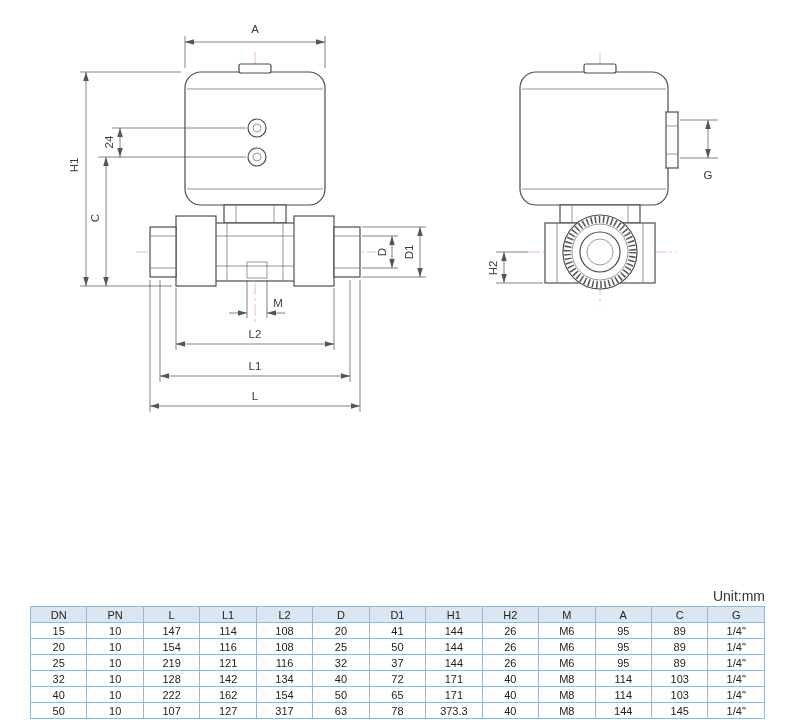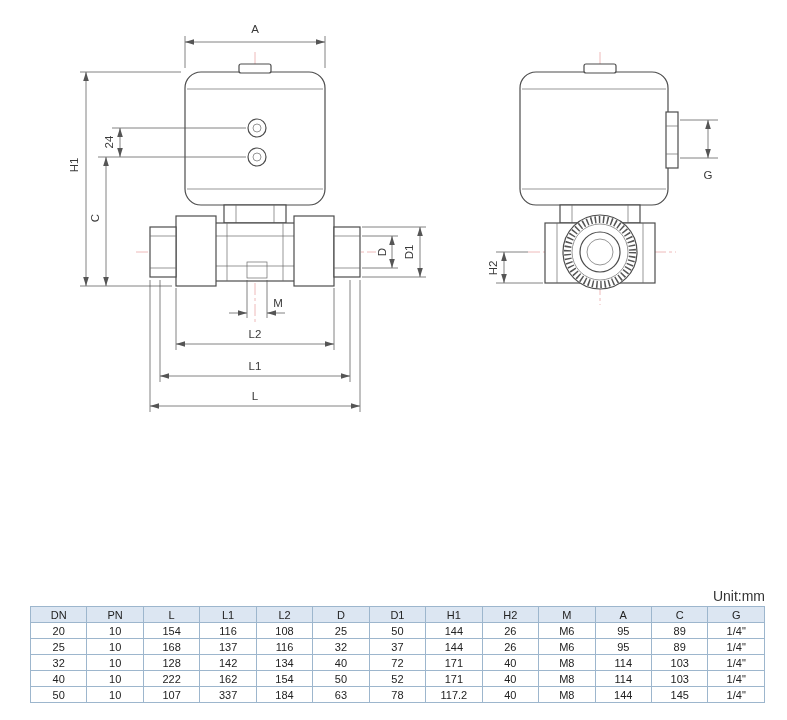--- a/index.html
+++ b/index.html
@@ -210,39 +210,54 @@
           <th>H1</th>
           <th>H2</th>
           <th>M</th>
           <th>A</th>
           <th>C</th>
           <th>G</th>
         </tr>
     </thead>
     <tbody>
         <tr>
+          <td>15</td>
+          <td>10</td>
+          <td>147</td>
+          <td>114</td>
+          <td>108</td>
+          <td>20</td>
+          <td>41</td>
+          <td>144</td>
+          <td>26</td>
+          <td>M6</td>
+          <td>95</td>
+          <td>89</td>
+          <td>1/4"</td>
+        </tr>
+        <tr>
           <td>20</td>
           <td>10</td>
           <td>154</td>
           <td>116</td>
           <td>108</td>
           <td>25</td>
           <td>50</td>
           <td>144</td>
           <td>26</td>
           <td>M6</td>
           <td>95</td>
           <td>89</td>
           <td>1/4"</td>
         </tr>
         <tr>
           <td>25</td>
           <td>10</td>
-          <td>168</td>
-          <td>137</td>
+          <td>219</td>
+          <td>121</td>
           <td>116</td>
           <td>32</td>
           <td>37</td>
           <td>144</td>
           <td>26</td>
           <td>M6</td>
           <td>95</td>
           <td>89</td>
           <td>1/4"</td>
         </tr>
@@ -261,37 +276,37 @@
           <td>103</td>
           <td>1/4"</td>
         </tr>
         <tr>
           <td>40</td>
           <td>10</td>
           <td>222</td>
           <td>162</td>
           <td>154</td>
           <td>50</td>
-          <td>52</td>
+          <td>65</td>
           <td>171</td>
           <td>40</td>
           <td>M8</td>
           <td>114</td>
           <td>103</td>
           <td>1/4"</td>
         </tr>
         <tr>
           <td>50</td>
           <td>10</td>
           <td>107</td>
-          <td>337</td>
-          <td>184</td>
+          <td>127</td>
+          <td>317</td>
           <td>63</td>
           <td>78</td>
-          <td>117.2</td>
+          <td>373.3</td>
           <td>40</td>
           <td>M8</td>
           <td>144</td>
           <td>145</td>
           <td>1/4"</td>
         </tr>
       </tbody>
   </table>
 
 </div>

